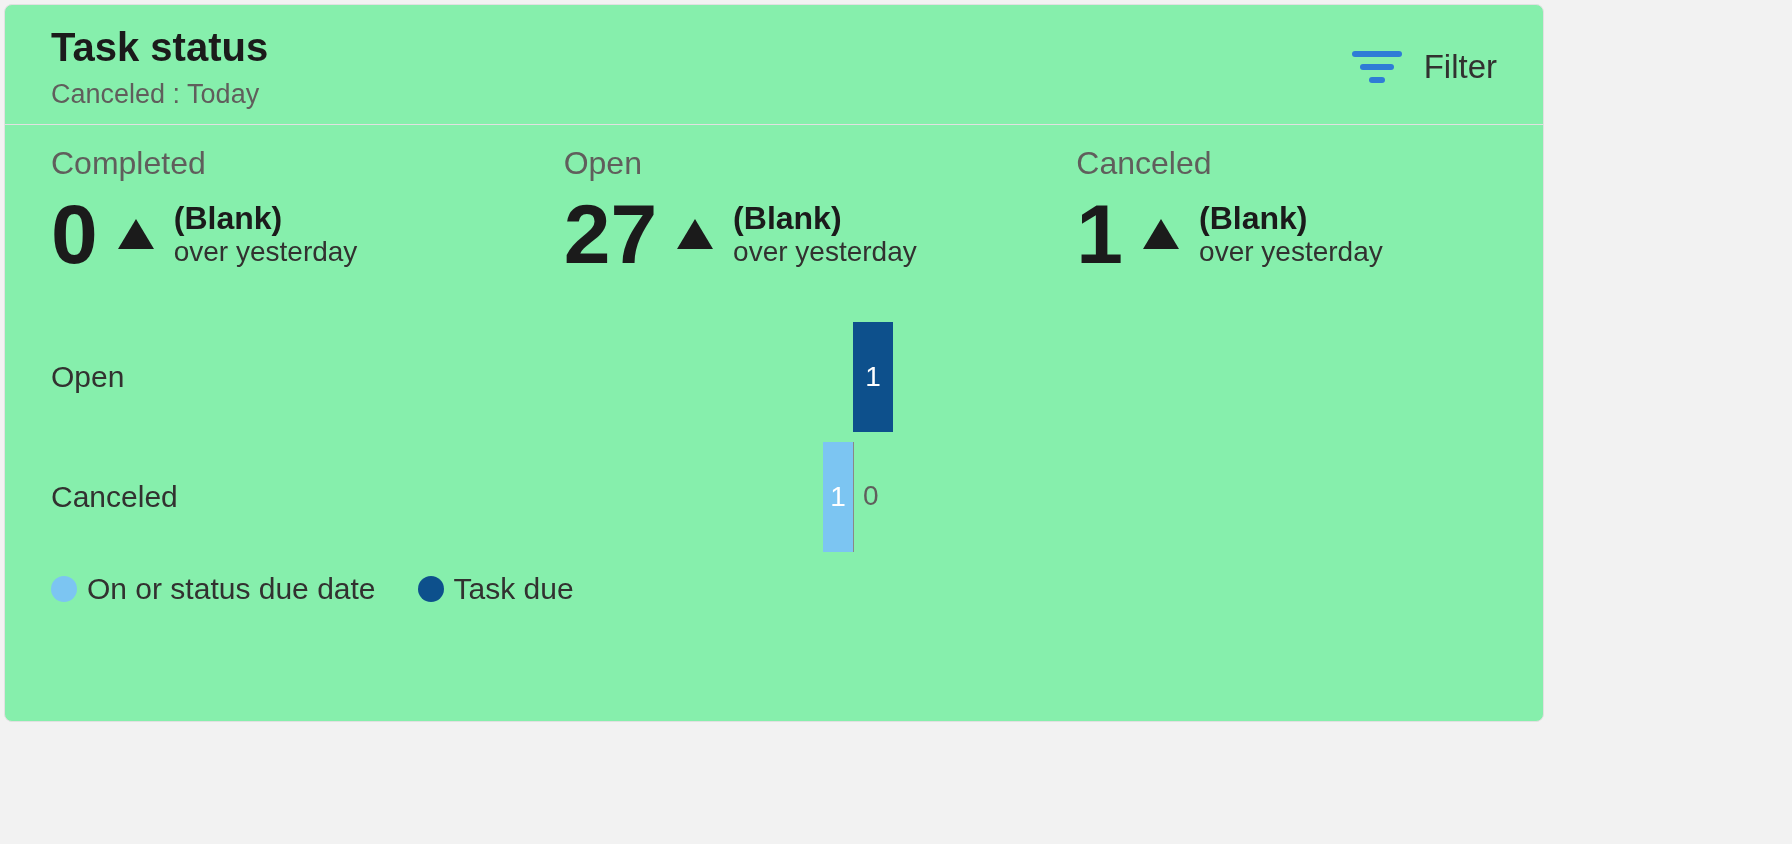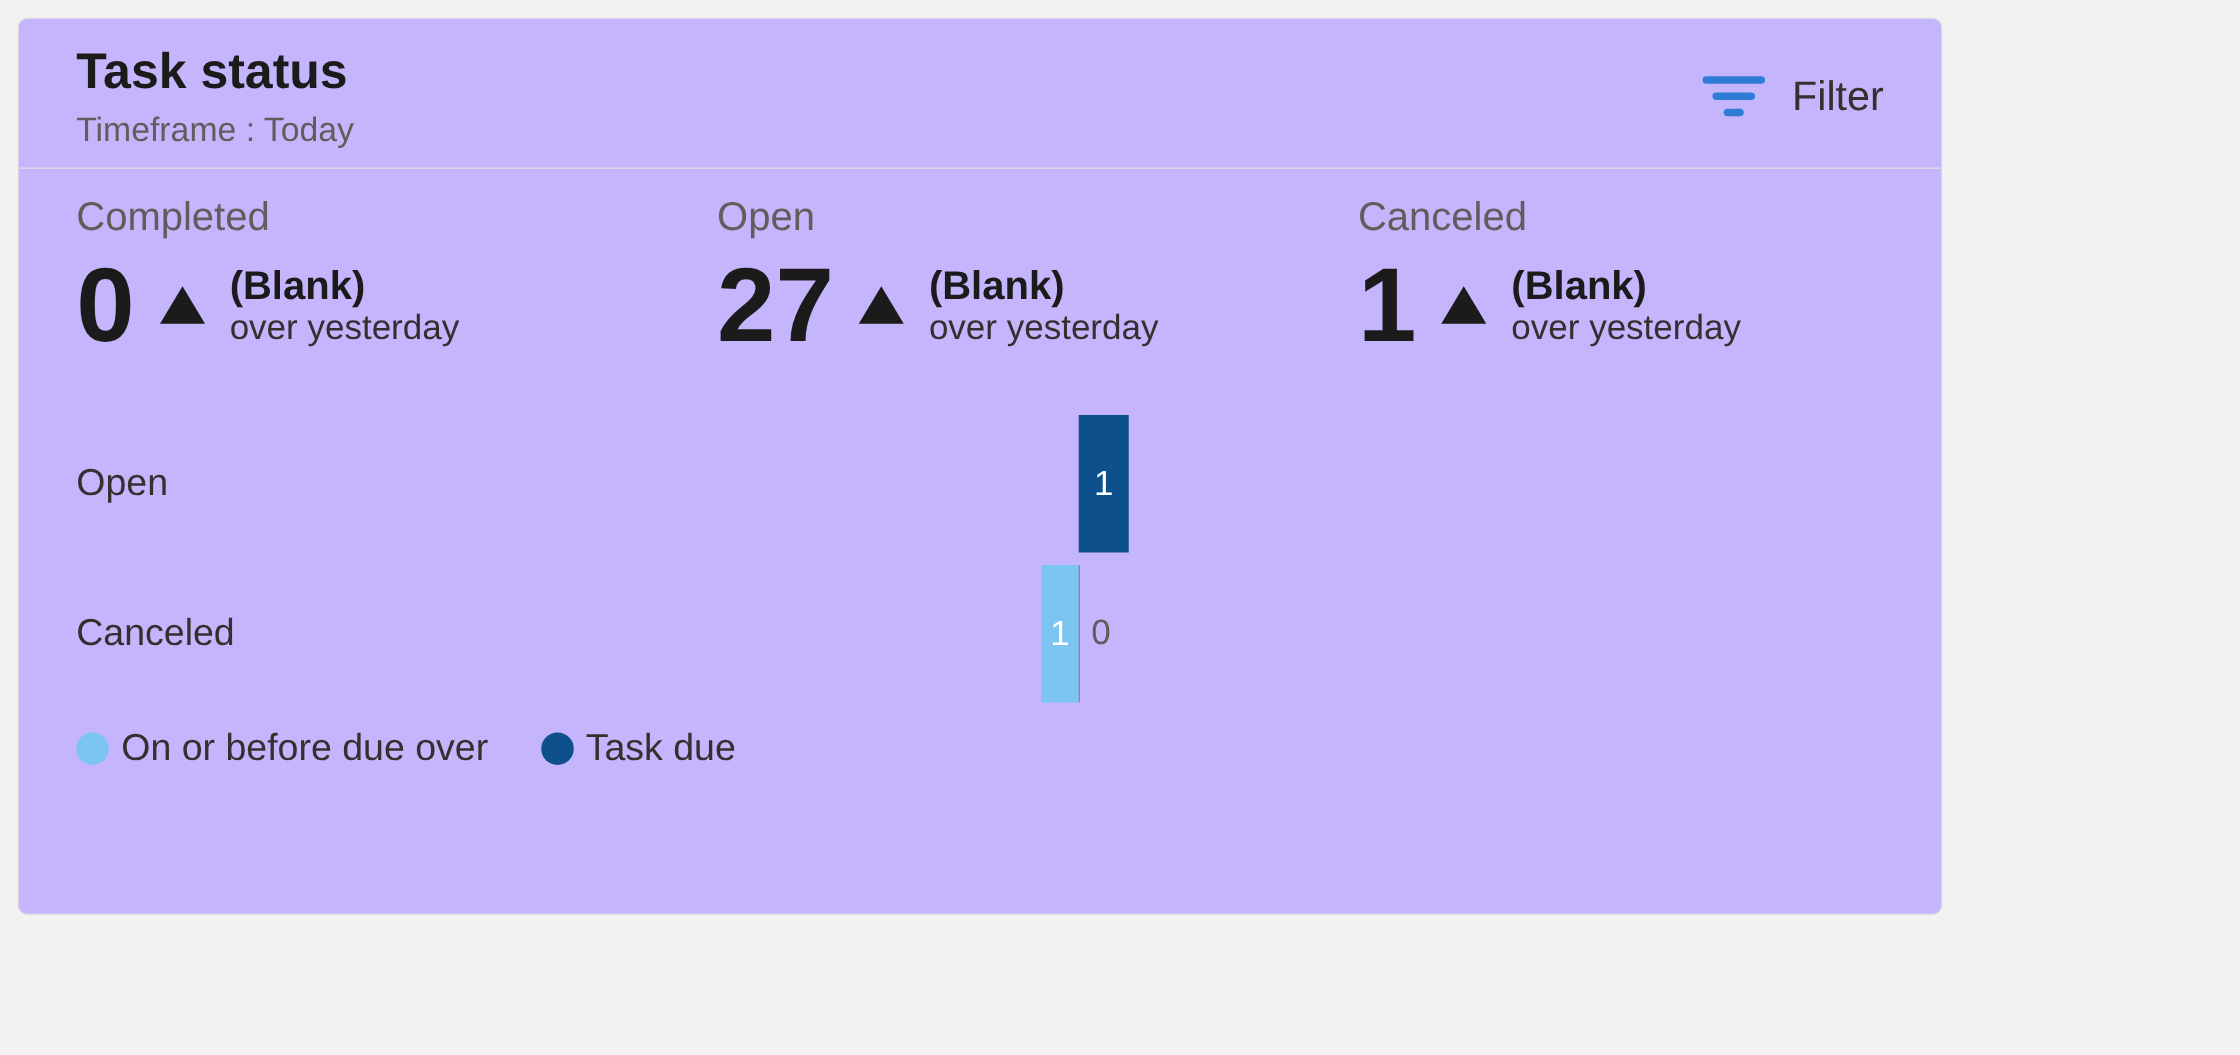--- a/index.html
+++ b/index.html
@@ -1,16 +1,16 @@
 <!DOCTYPE html>
 <html><head>
 <meta charset="utf-8">
 <style>
   html,body{margin:0;padding:0;background:#f2f2f2;font-family:"Segoe UI",Arial,sans-serif;color:#323130}
-  .card{background:#c4b5fd;border:1px solid #e1e1e1;border-radius:8px;margin:14px;box-sizing:border-box;width:1540px;height:718px;overflow:hidden}
+  .card{background:#86efac;border:1px solid #e1e1e1;border-radius:8px;margin:4px;box-sizing:border-box;width:1540px;height:718px;overflow:hidden}
   .card-head{display:flex;justify-content:space-between;align-items:center;padding:18px 46px 14px 46px;border-bottom:1px solid #e1e1e1}
   .card-title{font-size:40px;font-weight:600;color:#1b1b1b;line-height:1.2}
   .card-sub{font-size:27px;color:#605e5c;margin-top:8px}
   .filter-btn{display:flex;align-items:center;gap:22px;cursor:pointer;font-size:33px;color:#323130}
   .filter-icon svg{display:block}
   .kpis{display:flex;gap:0;padding:20px 0 0 0}
   .kpi{flex:1;padding:0 46px 0 46px;box-sizing:border-box}
   .kpi-label{font-size:32px;color:#605e5c}
   .kpi-body{display:flex;align-items:center;gap:20px;margin-top:10px}
   .kpi-value{font-size:84px;font-weight:600;color:#1b1b1b;line-height:1}
@@ -35,21 +35,21 @@
   .dot.past{background:#0d508c}
 </style>
 </head>
 <body>
 
 <div class="card">
 
   <div class="card-head">
     <div>
       <div class="card-title">Task status</div>
-      <div class="card-sub">Timeframe : Today</div>
+      <div class="card-sub">Canceled : Today</div>
     </div>
     <div class="filter-btn">
       <span class="filter-icon">
         <svg width="50" height="36" viewBox="0 0 50 36">
           <rect x="0" y="2" width="50" height="6" rx="3" fill="#2f7cd6"></rect>
           <rect x="8" y="15" width="34" height="6" rx="3" fill="#2f7cd6"></rect>
           <rect x="17" y="28" width="16" height="6" rx="3" fill="#2f7cd6"></rect>
         </svg>
       </span>
       <span>Filter</span>
@@ -115,21 +115,21 @@
           </div>
         <div class="axis-zero" style="left:622px"></div>
         <span class="zero-label" style="left:632px;top:38px">0</span>
       </div>
     </div>
   </div>
 
   <div class="legend">
     <div class="legend-item">
       <span class="dot on"></span>
-      <span>On or before due over</span>
+      <span>On or status due date</span>
     </div>
     <div class="legend-item">
       <span class="dot past"></span>
       <span>Task due</span>
     </div>
   </div>
 
 </div>
 
 </body></html>

